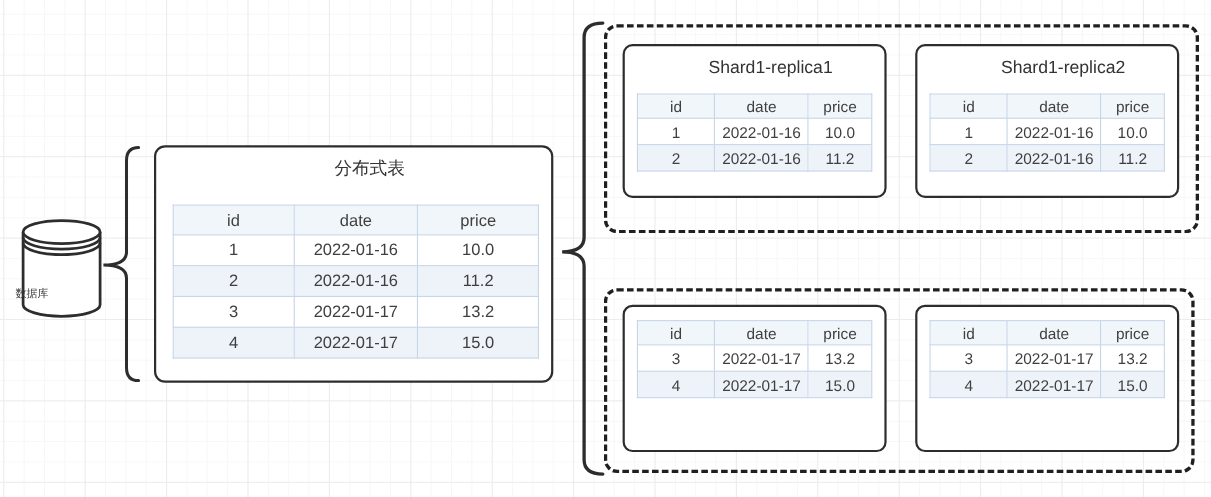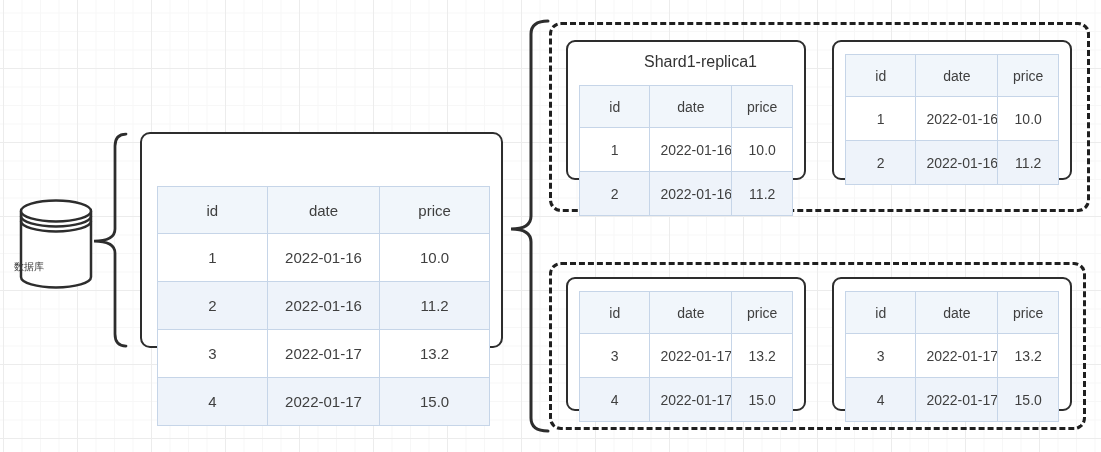--- a/index.html
+++ b/index.html
@@ -30,21 +30,21 @@
     white-space:nowrap;
     margin-left:29px;
   }
   table.data-table{
     border-collapse:collapse;table-layout:fixed;
     font-family:inherit;color:#3f3f3f;
   }
   .data-table th,.data-table td{
     border:1px solid var(--table-border,#c6d5e8);
     text-align:center;vertical-align:middle;
-    font-weight:normal;padding:10px;overflow:hidden;white-space:nowrap;
+    font-weight:normal;padding:0;overflow:hidden;white-space:nowrap;
   }
   .data-table thead th{background:var(--table-header-bg,#f1f6fb);}
   .data-table tbody tr:nth-child(odd) td{background:#ffffff;}
   .data-table tbody tr:nth-child(even) td{background:var(--table-alt-row-bg,#eef3fa);}
 
   .main-table{position:absolute;left:15px;top:52px;width:333px;font-size:15px;}
   .main-table th{height:26px;}
   .main-table td{height:27px;}
   .main-table th:nth-child(1),.main-table td:nth-child(1){width:33%;}
   .main-table th:nth-child(2),.main-table td:nth-child(2){width:34%;}
@@ -85,20 +85,21 @@
     </g>
 
     <path d="M126,134 Q115,134 115,146 L115,229 Q115,241 94,241 Q115,241 115,253 L115,334 Q115,346 126,346" fill="none" stroke="#2d2d2d" stroke-width="2.75" stroke-linecap="round"></path>
 
     <path d="M548,21 Q531,21 531,34 L531,216 Q531,229 511,229 Q531,229 531,242 L531,418 Q531,431 548,431" fill="none" stroke="#2d2d2d" stroke-width="3" stroke-linecap="round"></path>
   </svg>
 
   <div class="db-label">数据库</div>
 
   <div class="box main-box">
+    <div class="card-title">分布式表</div>
     <table class="data-table main-table" data-table="distributed_table.table">
         <thead>
           <tr>
             <th>id</th>
             <th>date</th>
             <th>price</th>
           </tr>
         </thead>
         <tbody>
           <tr>
@@ -144,20 +145,21 @@
             </tr>
             <tr>
               <td>2</td>
               <td>2022-01-16</td>
               <td>11.2</td>
             </tr>
           </tbody>
         </table>
     </div>
     <div class="card">
+      <div class="card-title">Shard1-replica2</div>
       <table class="data-table shard-table" data-table="shard_groups.0.replicas.1.table">
           <thead>
             <tr>
               <th>id</th>
               <th>date</th>
               <th>price</th>
             </tr>
           </thead>
           <tbody>
             <tr>

